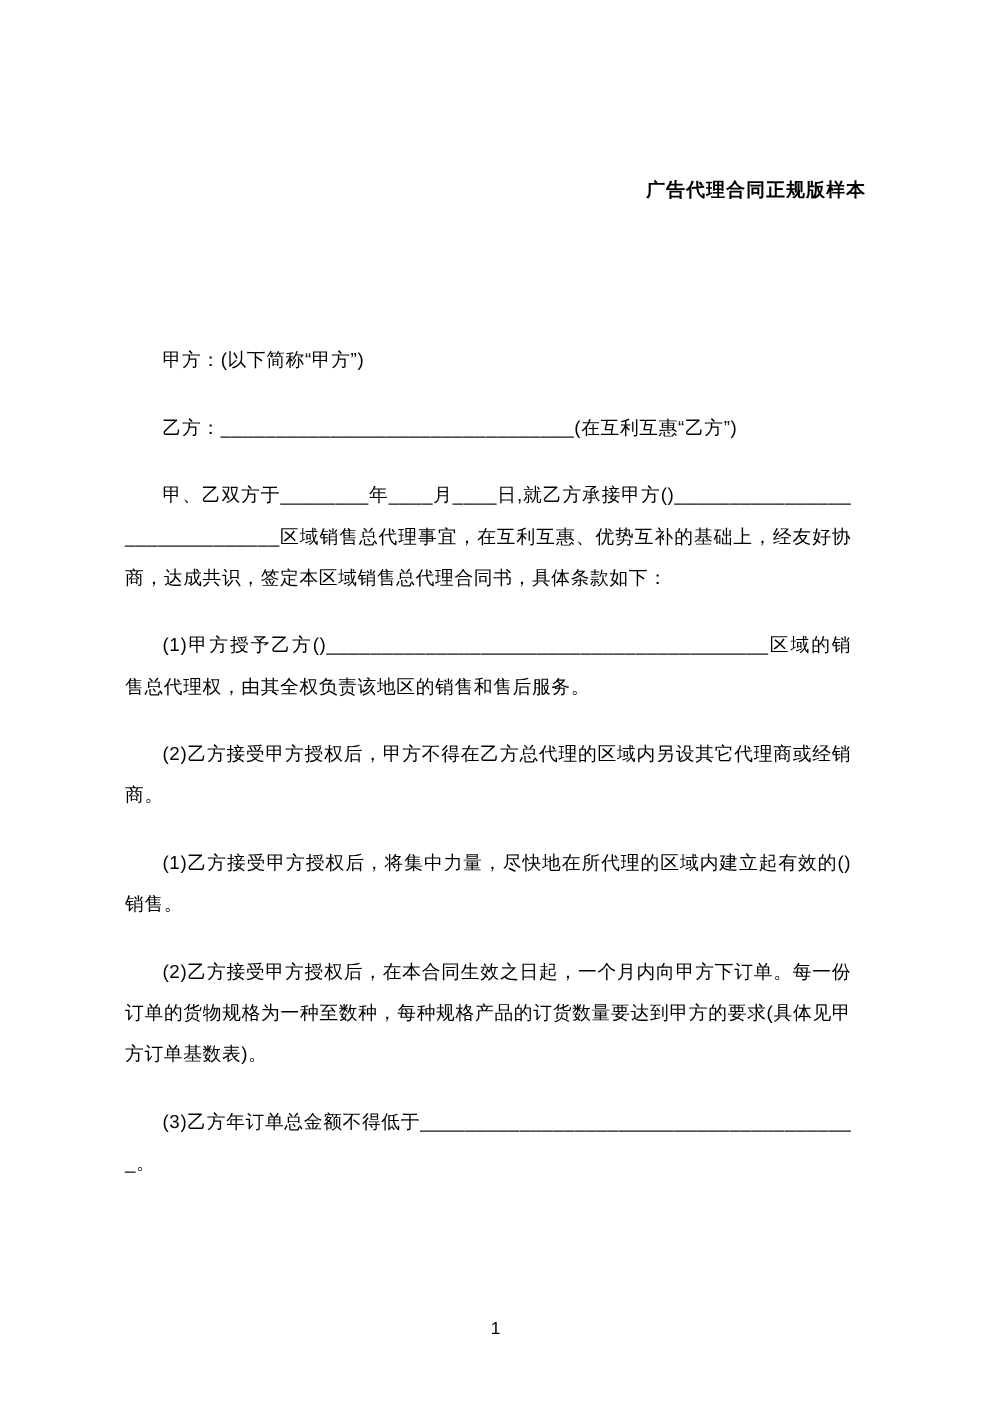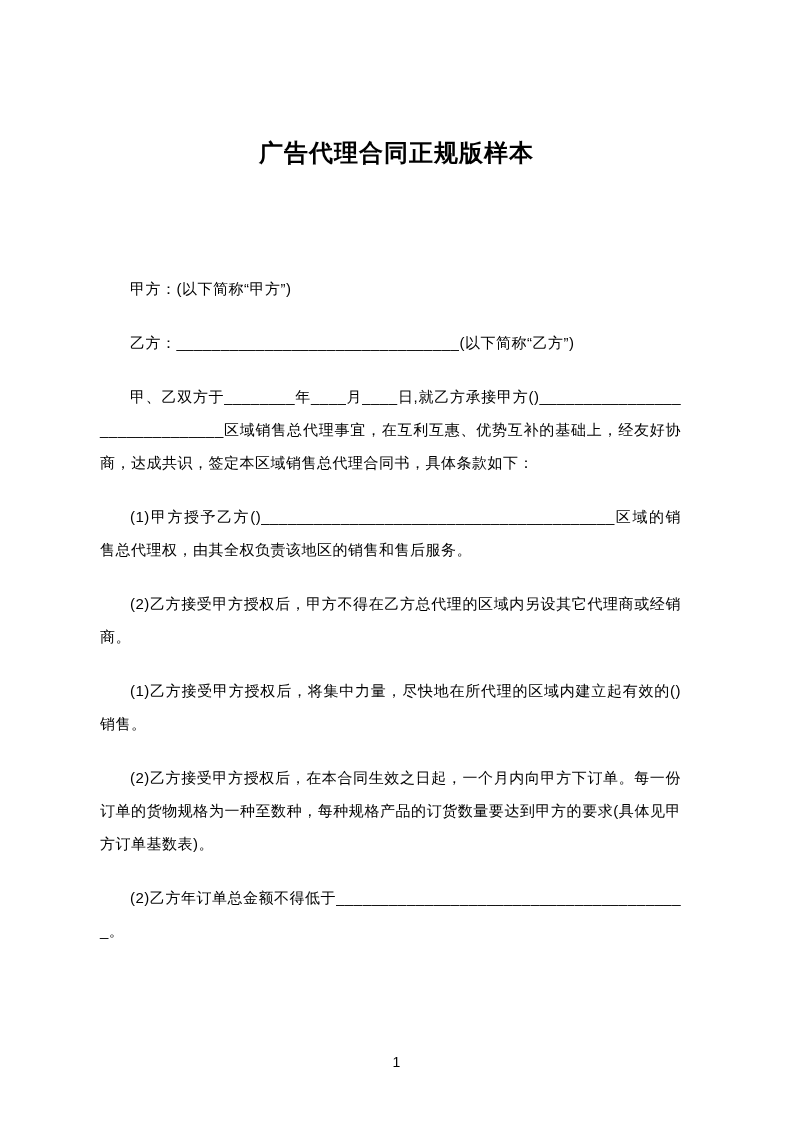--- a/index.html
+++ b/index.html
@@ -13,23 +13,23 @@
       height: 1122px;
       margin: 0 auto;
       background: #ffffff;
       box-sizing: border-box;
       padding: 138px 100px 0 100px;
       font-family: "Liberation Sans", "DejaVu Sans", sans-serif;
       color: #000000;
       overflow: hidden;
     }
     .doc-title {
-      font-size: 24px;
+      font-size: 15px;
       font-weight: bold;
-      text-align: center;
+      text-align: right;
       margin: 0 0 104px 0;
       line-height: 30px;
       letter-spacing: 1px;
     }
     .para {
       font-size: 15px;
       line-height: 33px;
       margin: 0 12px 21px 0;
       text-align: justify;
       text-indent: 2em;
@@ -48,24 +48,24 @@
   </style>
 </head>
 <body>
 
 <div class="page">
 
   <h1 class="doc-title">广告代理合同正规版样本</h1>
 
   <div>
     <p class="para">甲方：(以下简称“甲方”)</p>
-    <p class="para">乙方：________________________________(以下简称“乙方”)</p>
+    <p class="para">乙方：________________________________(在互利互惠“乙方”)</p>
     <p class="para">甲、乙双方于________年____月____日,就乙方承接甲方()______________________________区域销售总代理事宜，在互利互惠、优势互补的基础上，经友好协商，达成共识，签定本区域销售总代理合同书，具体条款如下：</p>
     <p class="para">(1)甲方授予乙方()________________________________________区域的销售总代理权，由其全权负责该地区的销售和售后服务。</p>
     <p class="para">(2)乙方接受甲方授权后，甲方不得在乙方总代理的区域内另设其它代理商或经销商。</p>
     <p class="para">(1)乙方接受甲方授权后，将集中力量，尽快地在所代理的区域内建立起有效的()销售。</p>
     <p class="para">(2)乙方接受甲方授权后，在本合同生效之日起，一个月内向甲方下订单。每一份订单的货物规格为一种至数种，每种规格产品的订货数量要达到甲方的要求(具体见甲方订单基数表)。</p>
-    <p class="para">(2)乙方年订单总金额不得低于________________________________________。</p>
+    <p class="para">(3)乙方年订单总金额不得低于________________________________________。</p>
   </div>
 
   <div class="page-number">1</div>
 
 </div>
 
 </body></html>

